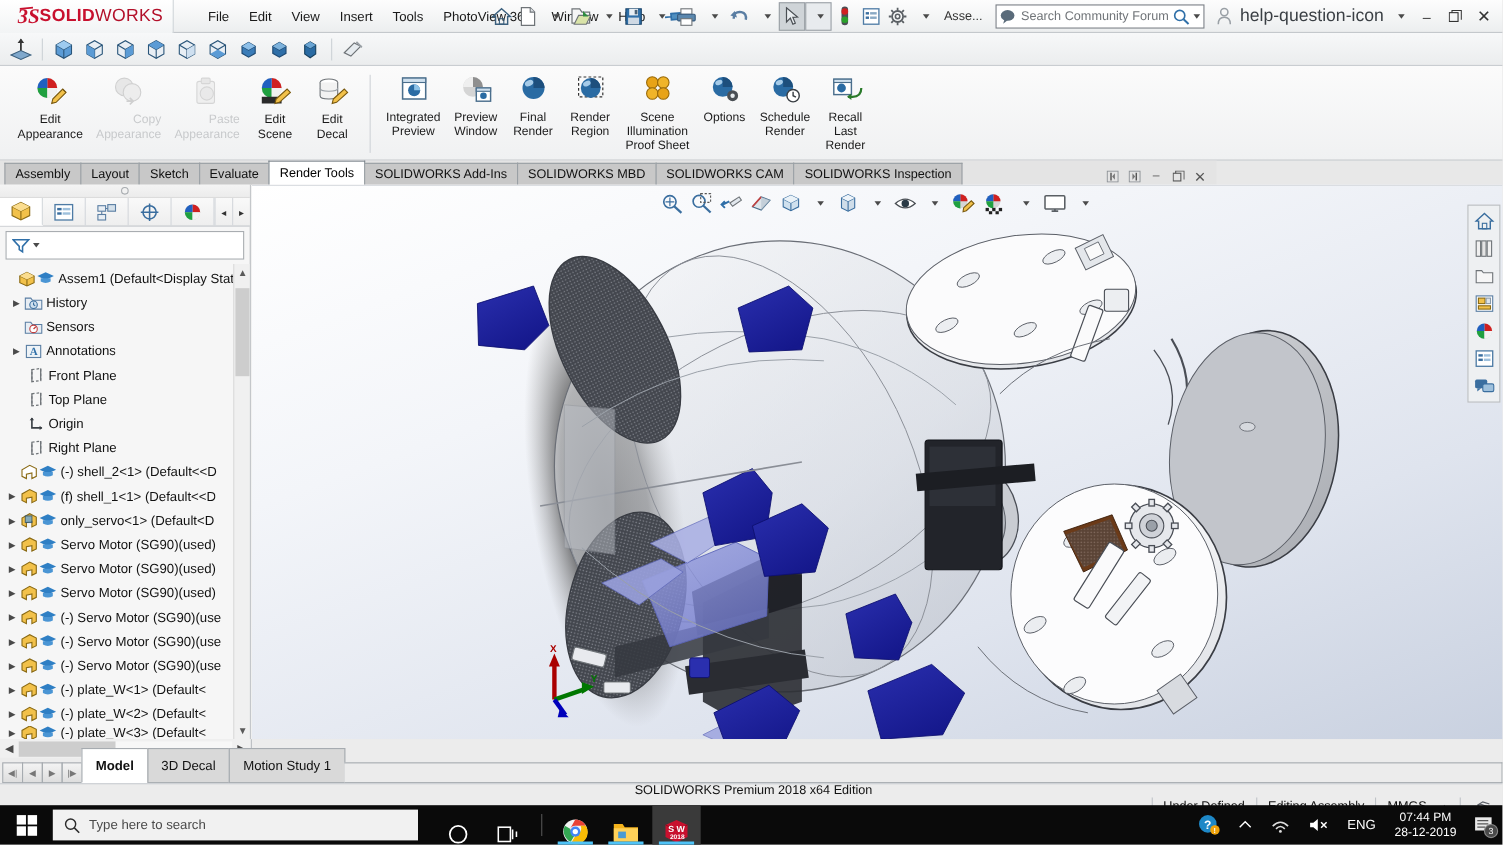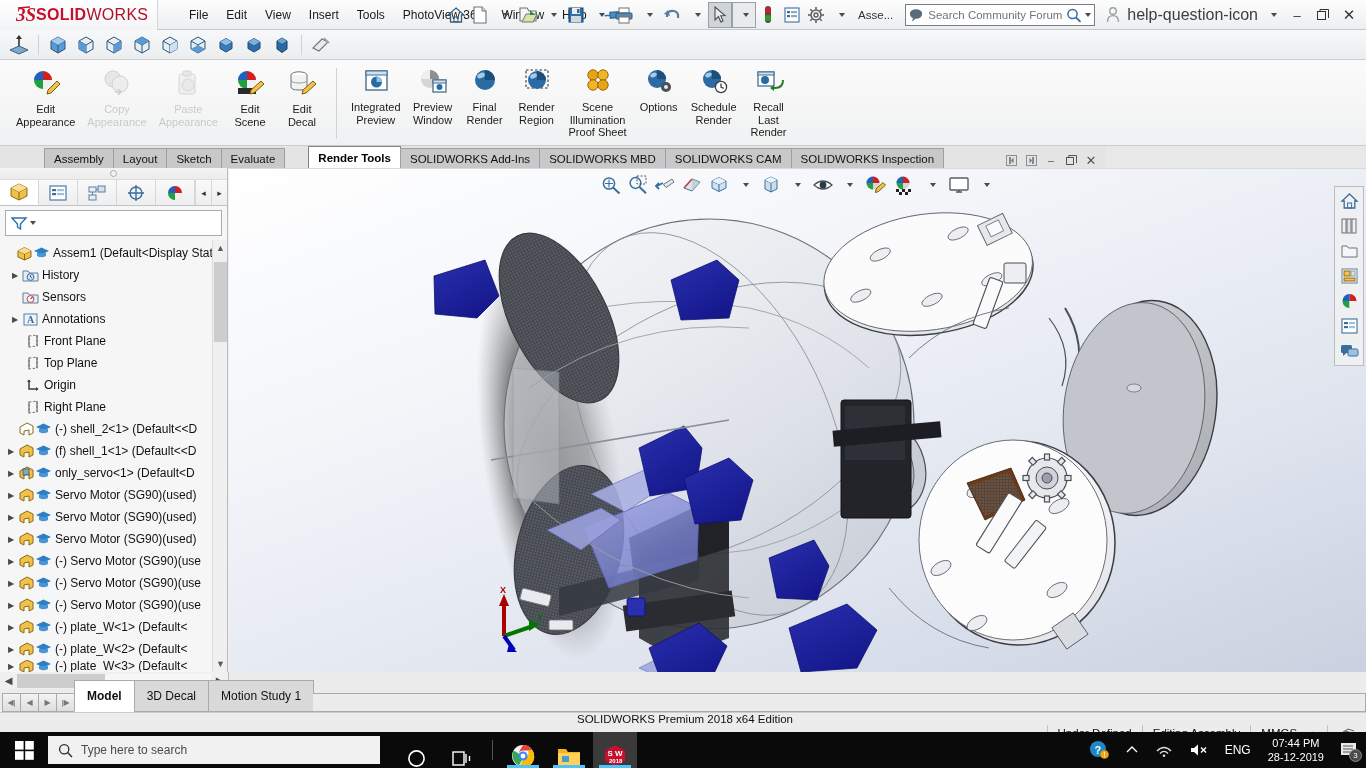--- a/index.html
+++ b/index.html
@@ -65,37 +65,37 @@
     position: absolute; top: 60px; left: 0; width: 1366px; height: 86px;
     background: linear-gradient(#fbfbfb,#f0f1f2);
     border-bottom: 1px solid #c9cdd1;
     display: flex; align-items: flex-start; padding-top: 6px;
   }
   .rb-item {
     width: auto; min-width: 52px; padding: 2px 6px;
     display: flex; flex-direction: column; align-items: center; cursor: default;
     text-align: center;
   }
-  .rb-item.disabled { opacity: .42; }
+  .rb-item.disabled { opacity: .42; text-align: right; }
   .rb-label { font-size: 11px; color: #1b1b1b; line-height: 12.5px; margin-top: 3px; white-space: pre-line;}
   .rb-item.disabled .rb-label { color: #8b8f93; }
   .rb-sep { width: 1px; align-self: stretch; background: #cfd3d7; margin: 2px 8px 6px 8px; }
 
   
   .cmdtabs {
     position: absolute; top: 146px; left: 0; width: 1106px; height: 22px;
-    background: #e4e4e4; display: flex; align-items: flex-end; padding-left: 40px;
+    background: #e4e4e4; display: flex; align-items: flex-end;
   }
   .cmdtab {
     height: 20px; padding: 0 9px; display: flex; align-items: center;
     font-size: 11.5px; color: #111; background: #c8c8c8;
     border: 1px solid #9aa0a5; border-bottom: none; margin-right: -1px; cursor: default;
   }
   .cmdtab.active {
-    background: #fff; font-weight: bold; height: 22px; color: #000; border-color: #7d858c; margin-left: 24px;
+    background: #fff; font-weight: normal; height: 22px; color: #000; border-color: #7d858c;
   }
   .cmdtabs-right { margin-left: auto; display: flex; align-items: center; padding-right: 6px; gap: 2px;}
   .mini-btn { width: 18px; height: 16px; display:flex; align-items:center; justify-content:center;
               font-size: 11px; color:#555; cursor:default;}
 
   
   .main { position: absolute; top: 168px; left: 0; width: 1366px; height: 504px; background: #f0f0f0; }
 
   
   .fm {

